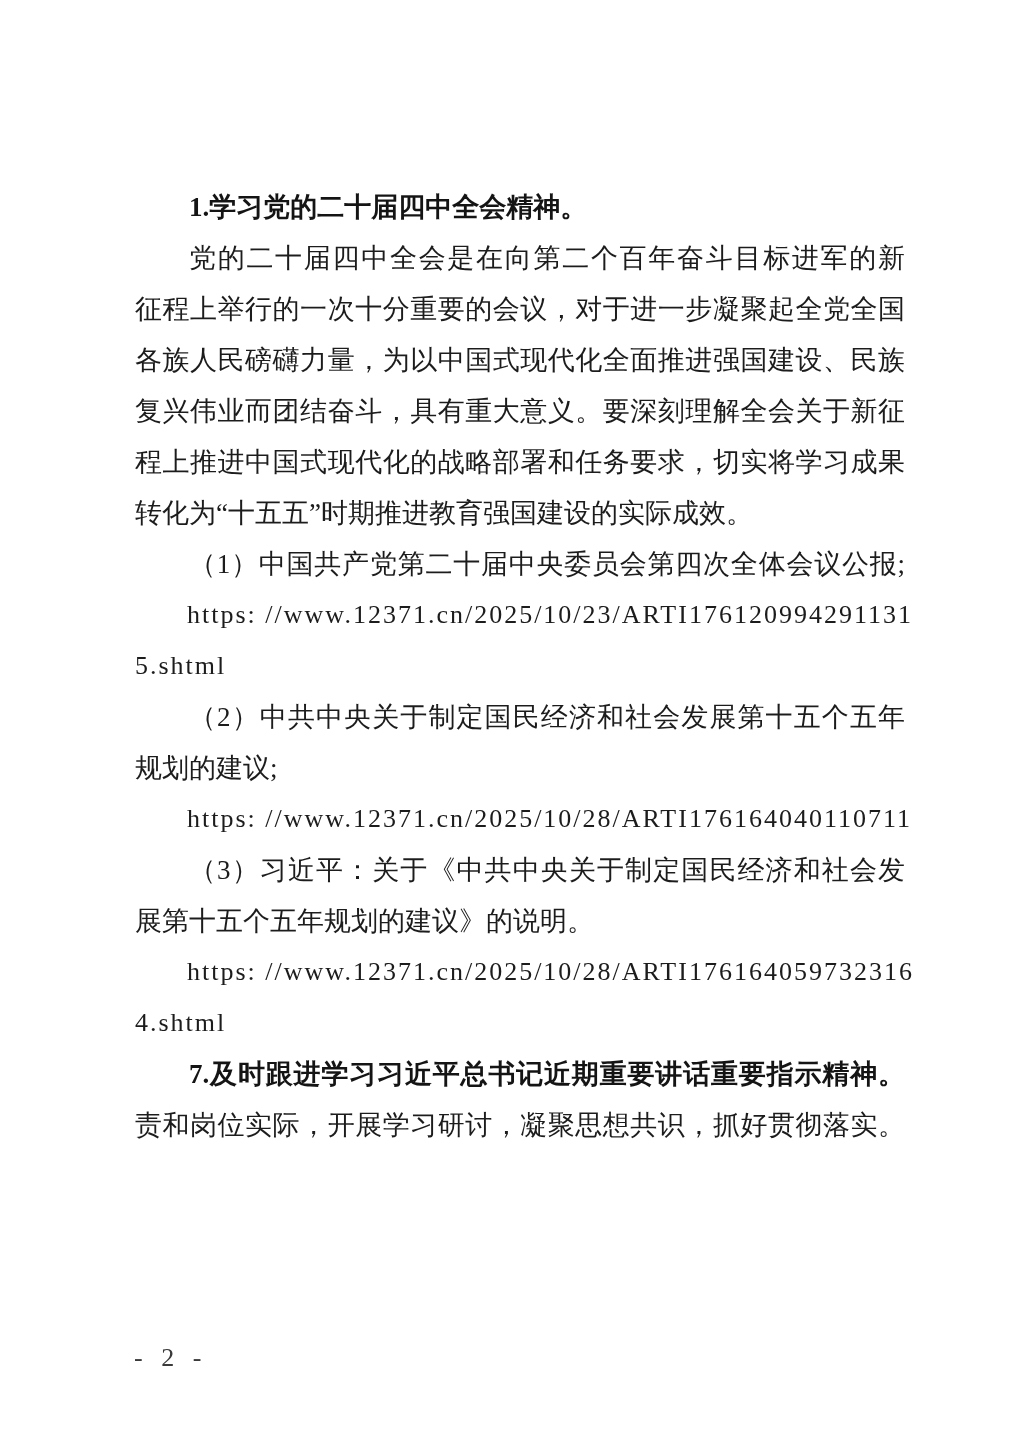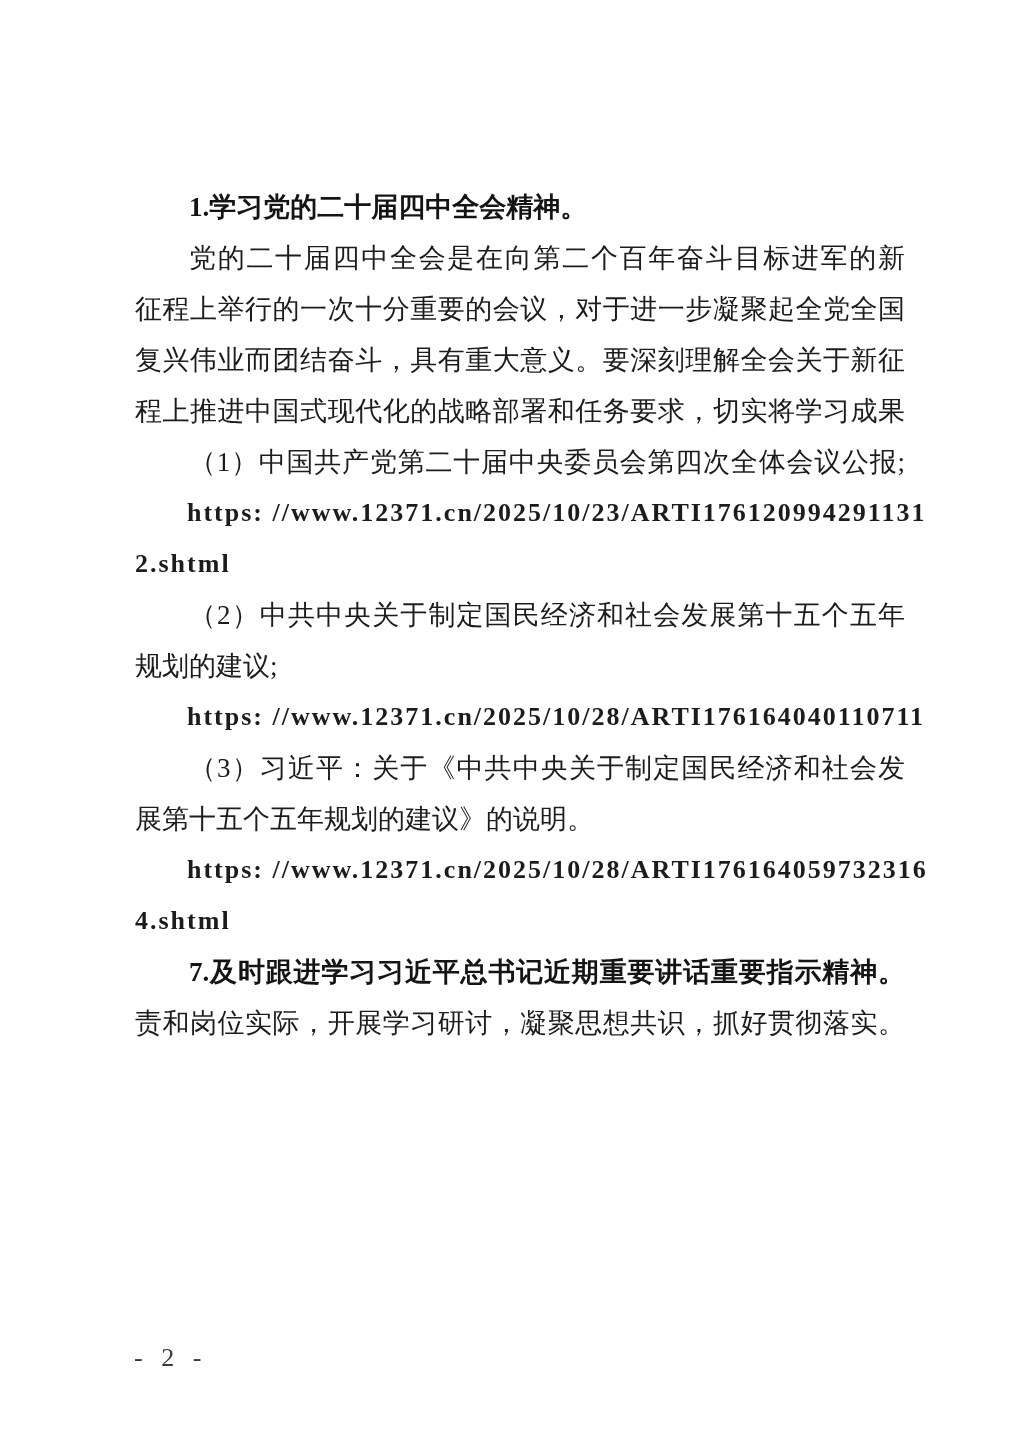--- a/index.html
+++ b/index.html
@@ -48,21 +48,20 @@
     font-weight: 700;
     color: #141414;
   }
 
   .url {
     font-family: "Liberation Serif", "DejaVu Serif", serif;
     font-size: 26px;
     letter-spacing: 2px;
     text-align: right;
     text-align-last: left;
-    font-weight: bold;
   }
 
   .footer {
     position: absolute;
     left: 130px;
     top: 1336px;
     font-size: 26px;
     line-height: 36px;
     letter-spacing: 6px;
     color: #3a3a3a;
@@ -71,25 +70,27 @@
 </style>
 </head>
 <body>
 
 <div class="page">
 
   <div class="textblock">
     <div class="ln ind bold left">1.学习党的二十届四中全会精神。</div>
     <div class="ln ind">党的二十届四中全会是在向第二个百年奋斗目标进军的新</div>
     <div class="ln">征程上举行的一次十分重要的会议，对于进一步凝聚起全党全国</div>
+    <div class="ln">各族人民磅礴力量，为以中国式现代化全面推进强国建设、民族</div>
     <div class="ln">复兴伟业而团结奋斗，具有重大意义。要深刻理解全会关于新征</div>
     <div class="ln">程上推进中国式现代化的战略部署和任务要求，切实将学习成果</div>
+    <div class="ln left">转化为“十五五”时期推进教育强国建设的实际成效。</div>
     <div class="ln ind">（1）中国共产党第二十届中央委员会第四次全体会议公报;</div>
     <div class="ln ind url">https: //www.12371.cn/2025/10/23/ARTI176120994291131</div>
-    <div class="ln url">2.shtml</div>
+    <div class="ln url">5.shtml</div>
     <div class="ln ind">（2）中共中央关于制定国民经济和社会发展第十五个五年</div>
     <div class="ln left">规划的建议;</div>
     <div class="ln ind url">https: //www.12371.cn/2025/10/28/ARTI176164040110711</div>
     <div class="ln ind">（3）习近平：关于《中共中央关于制定国民经济和社会发</div>
     <div class="ln left">展第十五个五年规划的建议》的说明。</div>
     <div class="ln ind url">https: //www.12371.cn/2025/10/28/ARTI176164059732316</div>
     <div class="ln url">4.shtml</div>
     <div class="ln ind bold">7.及时跟进学习习近平总书记近期重要讲话重要指示精神。</div>
     <div class="ln">责和岗位实际，开展学习研讨，凝聚思想共识，抓好贯彻落实。</div>
   </div>

